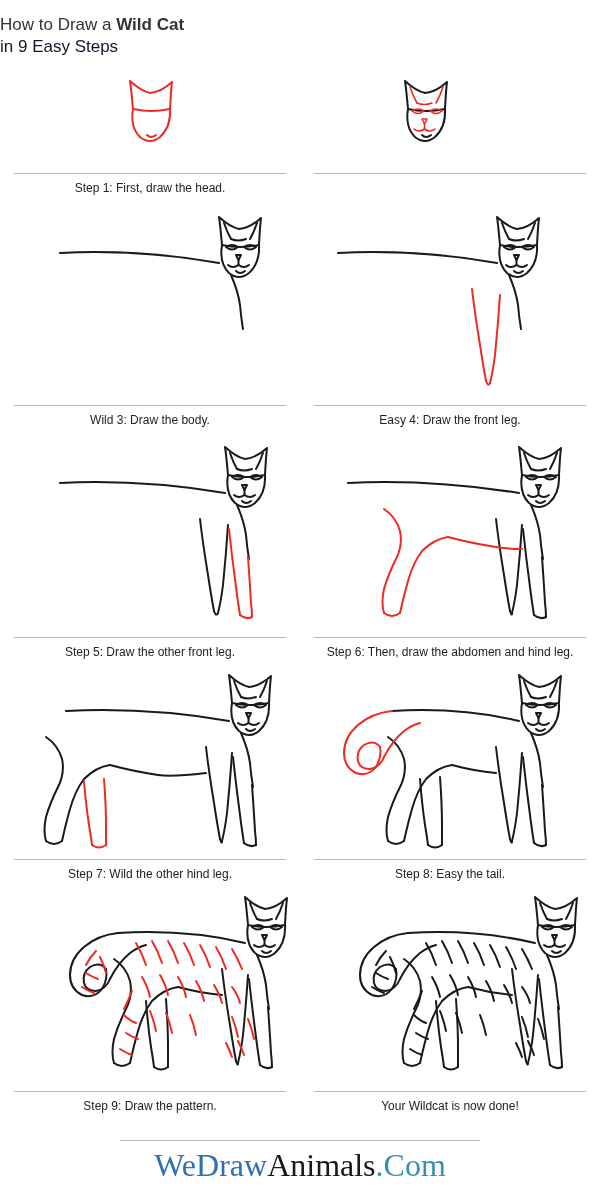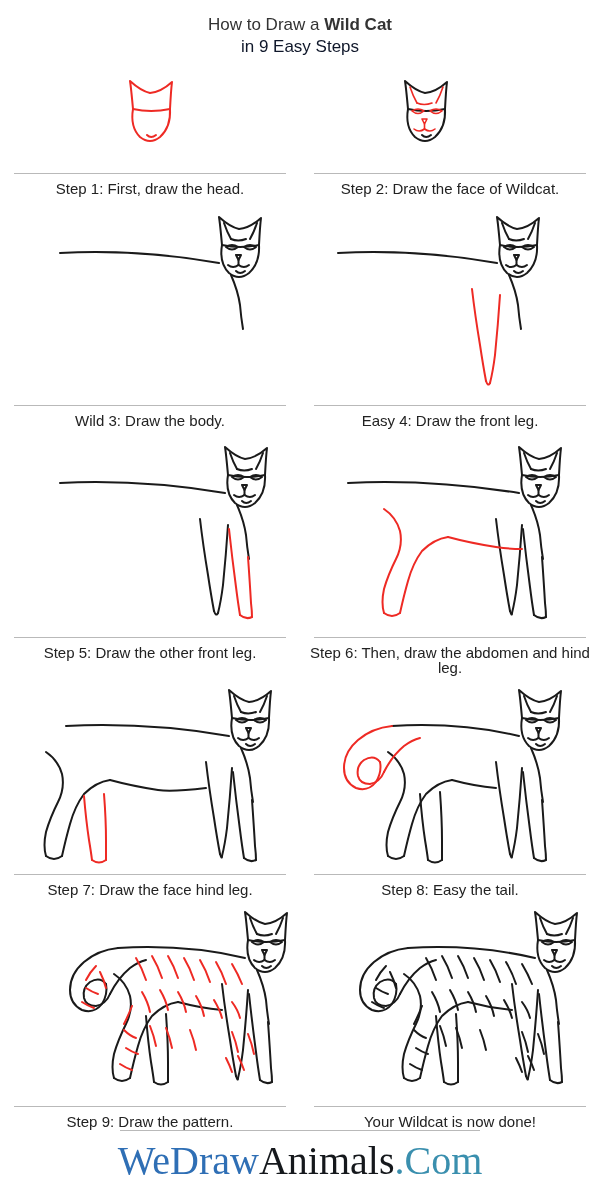--- a/index.html
+++ b/index.html
@@ -15,21 +15,21 @@
     overflow: hidden;
     position: relative;
   }
   .page {
     width: 600px;
     height: 1200px;
     position: relative;
   }
   
   .title-block {
-    text-align: center;
+    text-align: left;
     padding-top: 14px;
   }
   .title-line1 {
     font-size: 17px;
     line-height: 22px;
     color: #333;
   }
   .title-line1 .strong {
     font-weight: bold;
   }
@@ -58,41 +58,41 @@
   .art svg {
     display: block;
     width: 300px;
   }
   .rule {
     border-top: 1px solid #b9b9b9;
     margin: 0 14px;
   }
   .caption {
     text-align: center;
-    font-size: 15px;
+    font-size: 12px;
     line-height: 15px;
     color: #222;
     padding: 7px 10px 9px 10px;
     min-height: 15px;
   }
   
   .footer {
     position: absolute;
     left: 0;
     bottom: 0;
     width: 600px;
     text-align: center;
   }
   .footer-rule {
     border-top: 1px solid #b9b9b9;
     margin: 0 120px 6px 120px;
   }
   .logo {
     font-family: "Liberation Serif", serif;
-    font-size: 40px;
+    font-size: 32px;
     letter-spacing: 0px;
     color: #1a1a1a;
     padding-bottom: 16px;
   }
   .logo .c-blue { color: #2f6fb5; }
   .logo .c-dark { color: #15181c; }
   .logo .c-teal { color: #3a8fae; }
 </style>
 </head>
 <body>
@@ -139,21 +139,20 @@
               <path d="M130 48 Q136 44 142 48 Q136 53 130 48 Z"></path>
               <path d="M122 56 L127 56 L124.5 61 Z"></path>
               <path d="M124.5 61 L124.5 66"></path>
               <path d="M124.5 66 Q119 70 114 66"></path>
               <path d="M124.5 66 Q130 70 135 66"></path>
               <path d="M117 40 Q124 43 132 40"></path>
             </g>
           </svg>
         </div>
         <div class="rule"></div>
-        <div class="caption">Step 2: Draw the face  of Wildcat.</div>
       </div>
     </div>
 
     <div class="row">
       <div class="cell">
         <div class="art">
           <svg viewBox="0 0 300 200" height="200" xmlns="http://www.w3.org/2000/svg">
             <g fill="none" stroke="#1a1a1a" stroke-width="2" stroke-linecap="round" stroke-linejoin="round">
               <path d="M222 40 Q220 18 219 12 Q230 22 239 24 Q250 23 261 13 Q260 21 259 40"></path>
               <path d="M222 40 Q219 58 229 68 Q239 76 249 68 Q260 58 259 40"></path>
@@ -313,21 +312,21 @@
               <path d="M110 96 Q132 102 158 106 Q172 108 206 104"></path>
             </g>
             <g fill="none" stroke="#ee2a24" stroke-width="2" stroke-linecap="round" stroke-linejoin="round">
               <path d="M84 112 Q86 136 89 156 Q91 168 92 176"></path>
               <path d="M104 110 Q106 136 106 156 Q106 168 106 176"></path>
               <path d="M92 176 Q99 181 106 176"></path>
             </g>
           </svg>
         </div>
         <div class="rule"></div>
-        <div class="caption">Step 7: Draw the face hind leg.</div>
+        <div class="caption">Step 7: Wild the other hind leg.</div>
       </div>
       <div class="cell">
         <div class="art">
           <svg viewBox="0 0 300 190" height="190" xmlns="http://www.w3.org/2000/svg">
             <g fill="none" stroke="#1a1a1a" stroke-width="2" stroke-linecap="round" stroke-linejoin="round">
               <path d="M222 34 Q220 12 219 6 Q230 16 239 18 Q250 17 261 7 Q260 15 259 34"></path>
               <path d="M222 34 Q219 52 229 62 Q239 70 249 62 Q260 52 259 34"></path>
               <path d="M222 34 Q240 38 259 34"></path>
               <path d="M236 60 Q240 64 245 60"></path>
               <path d="M224 12 Q227 21 231 28"></path>

